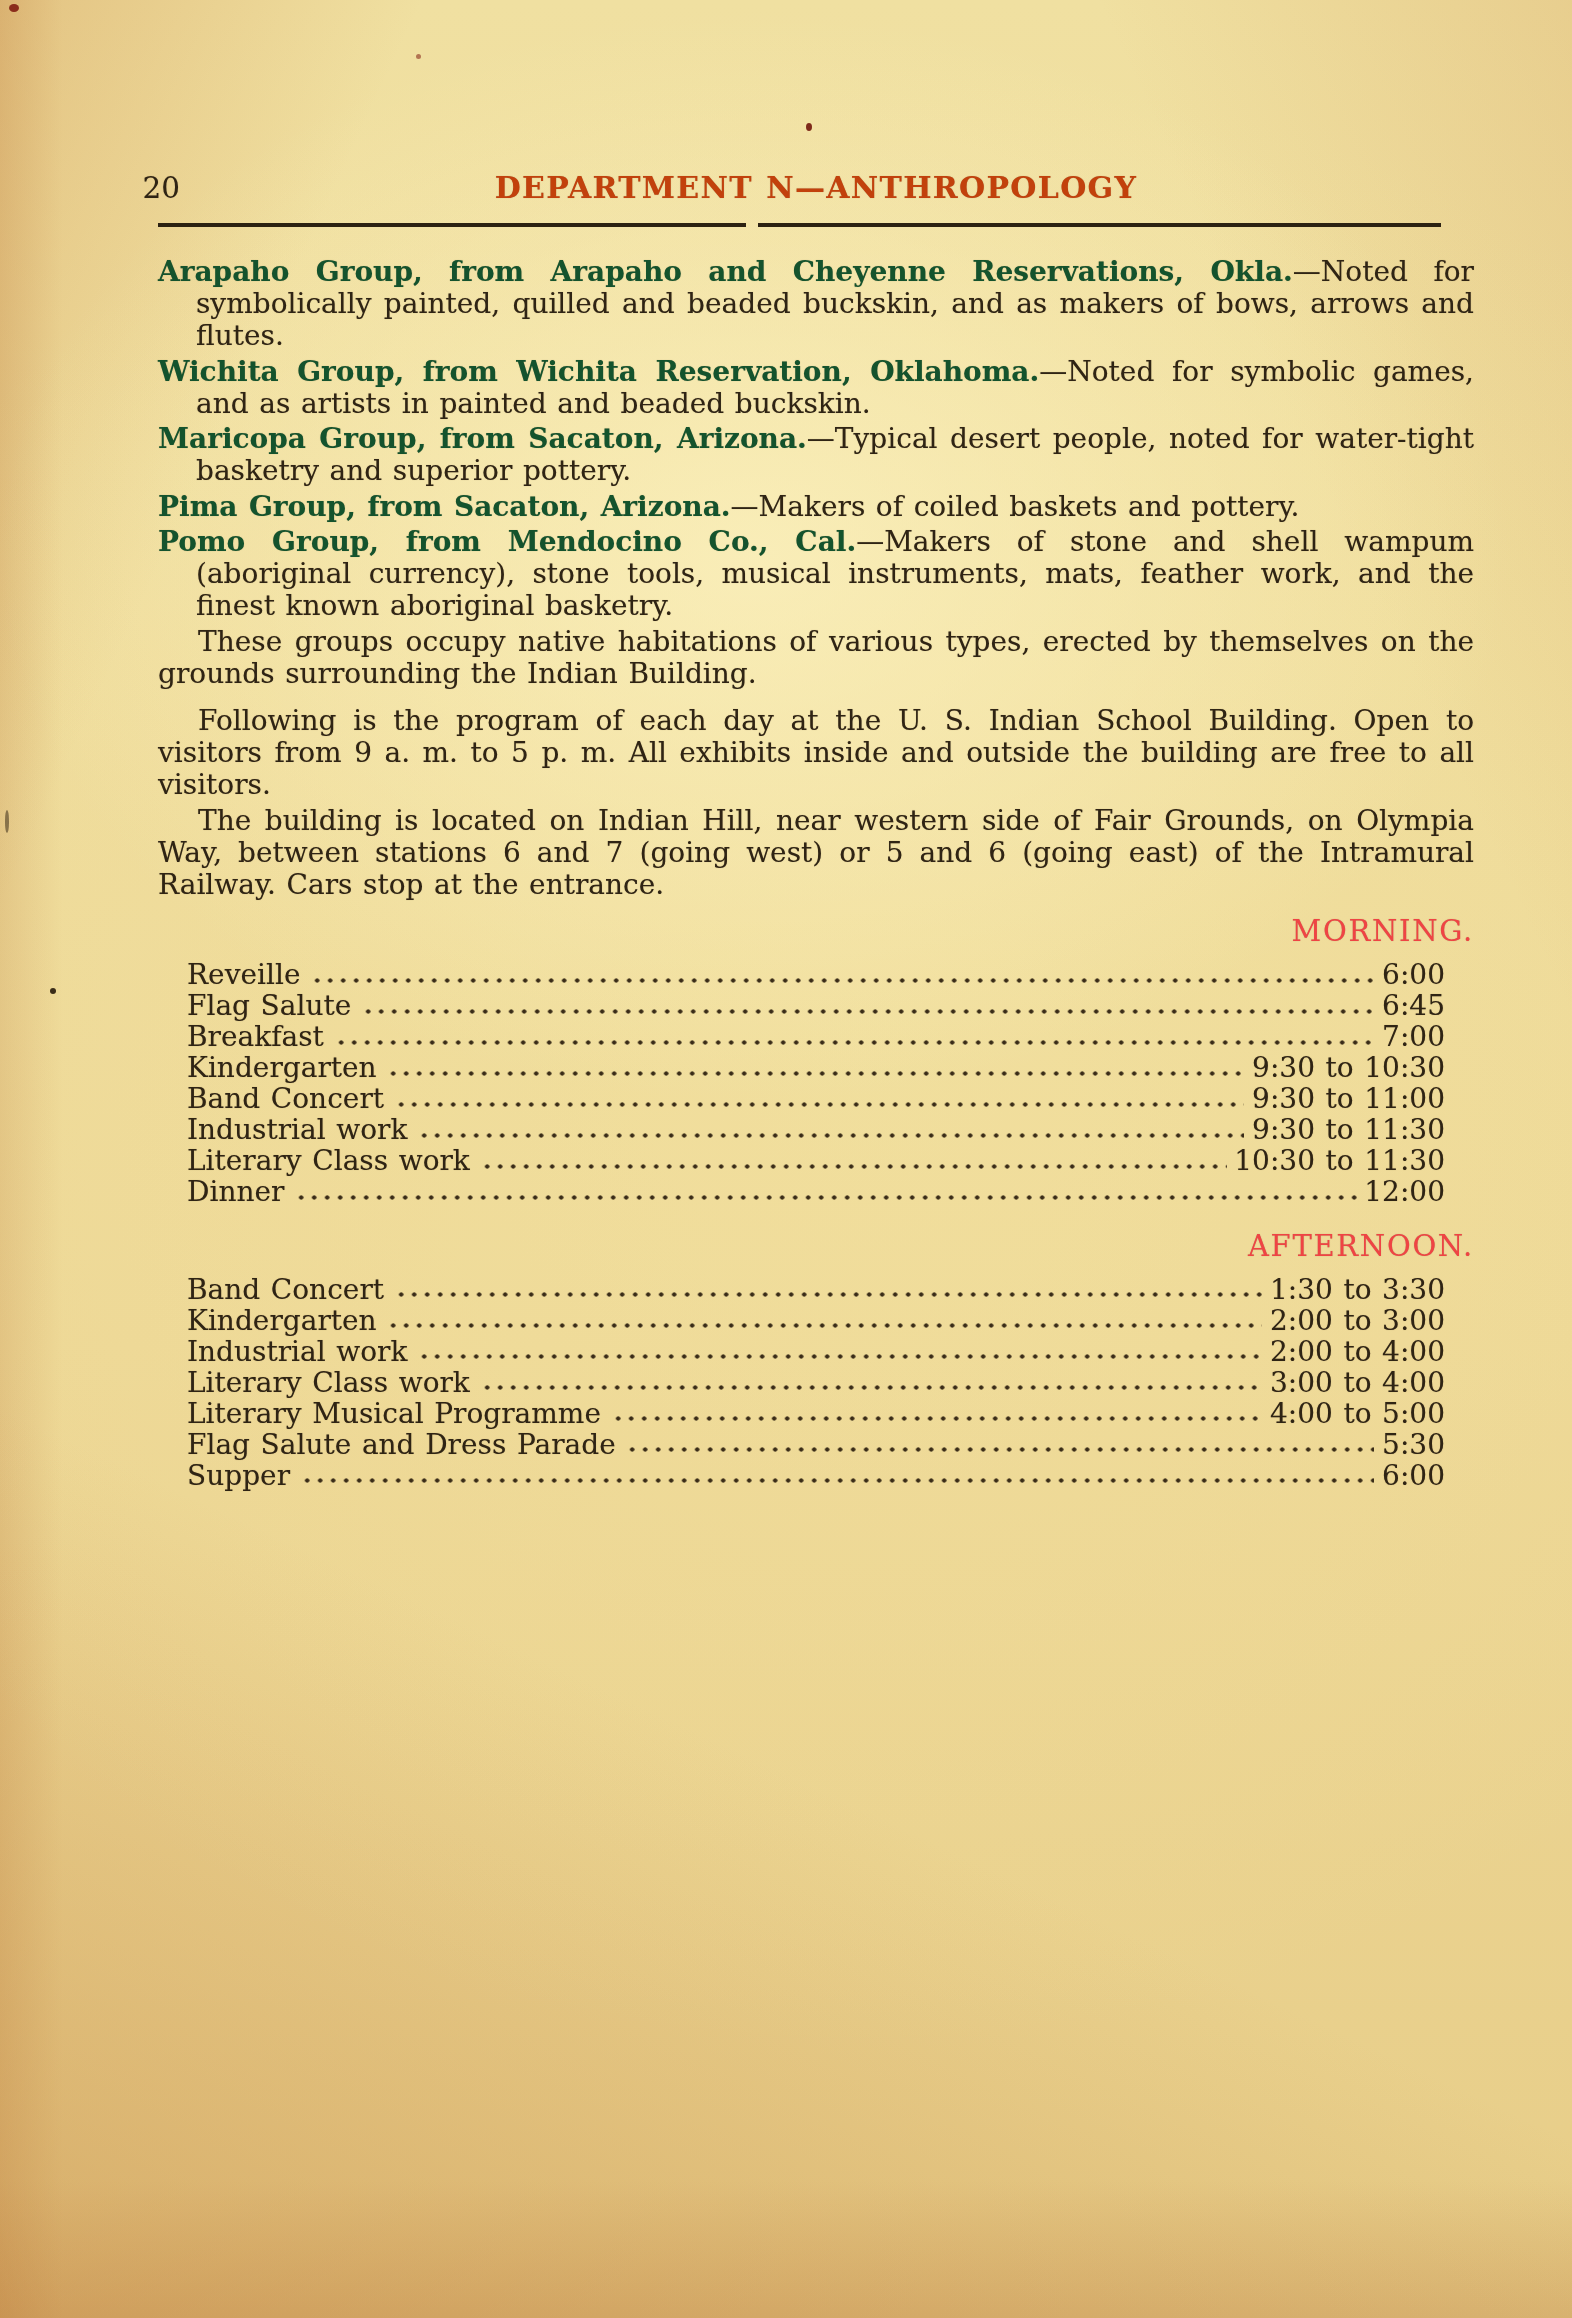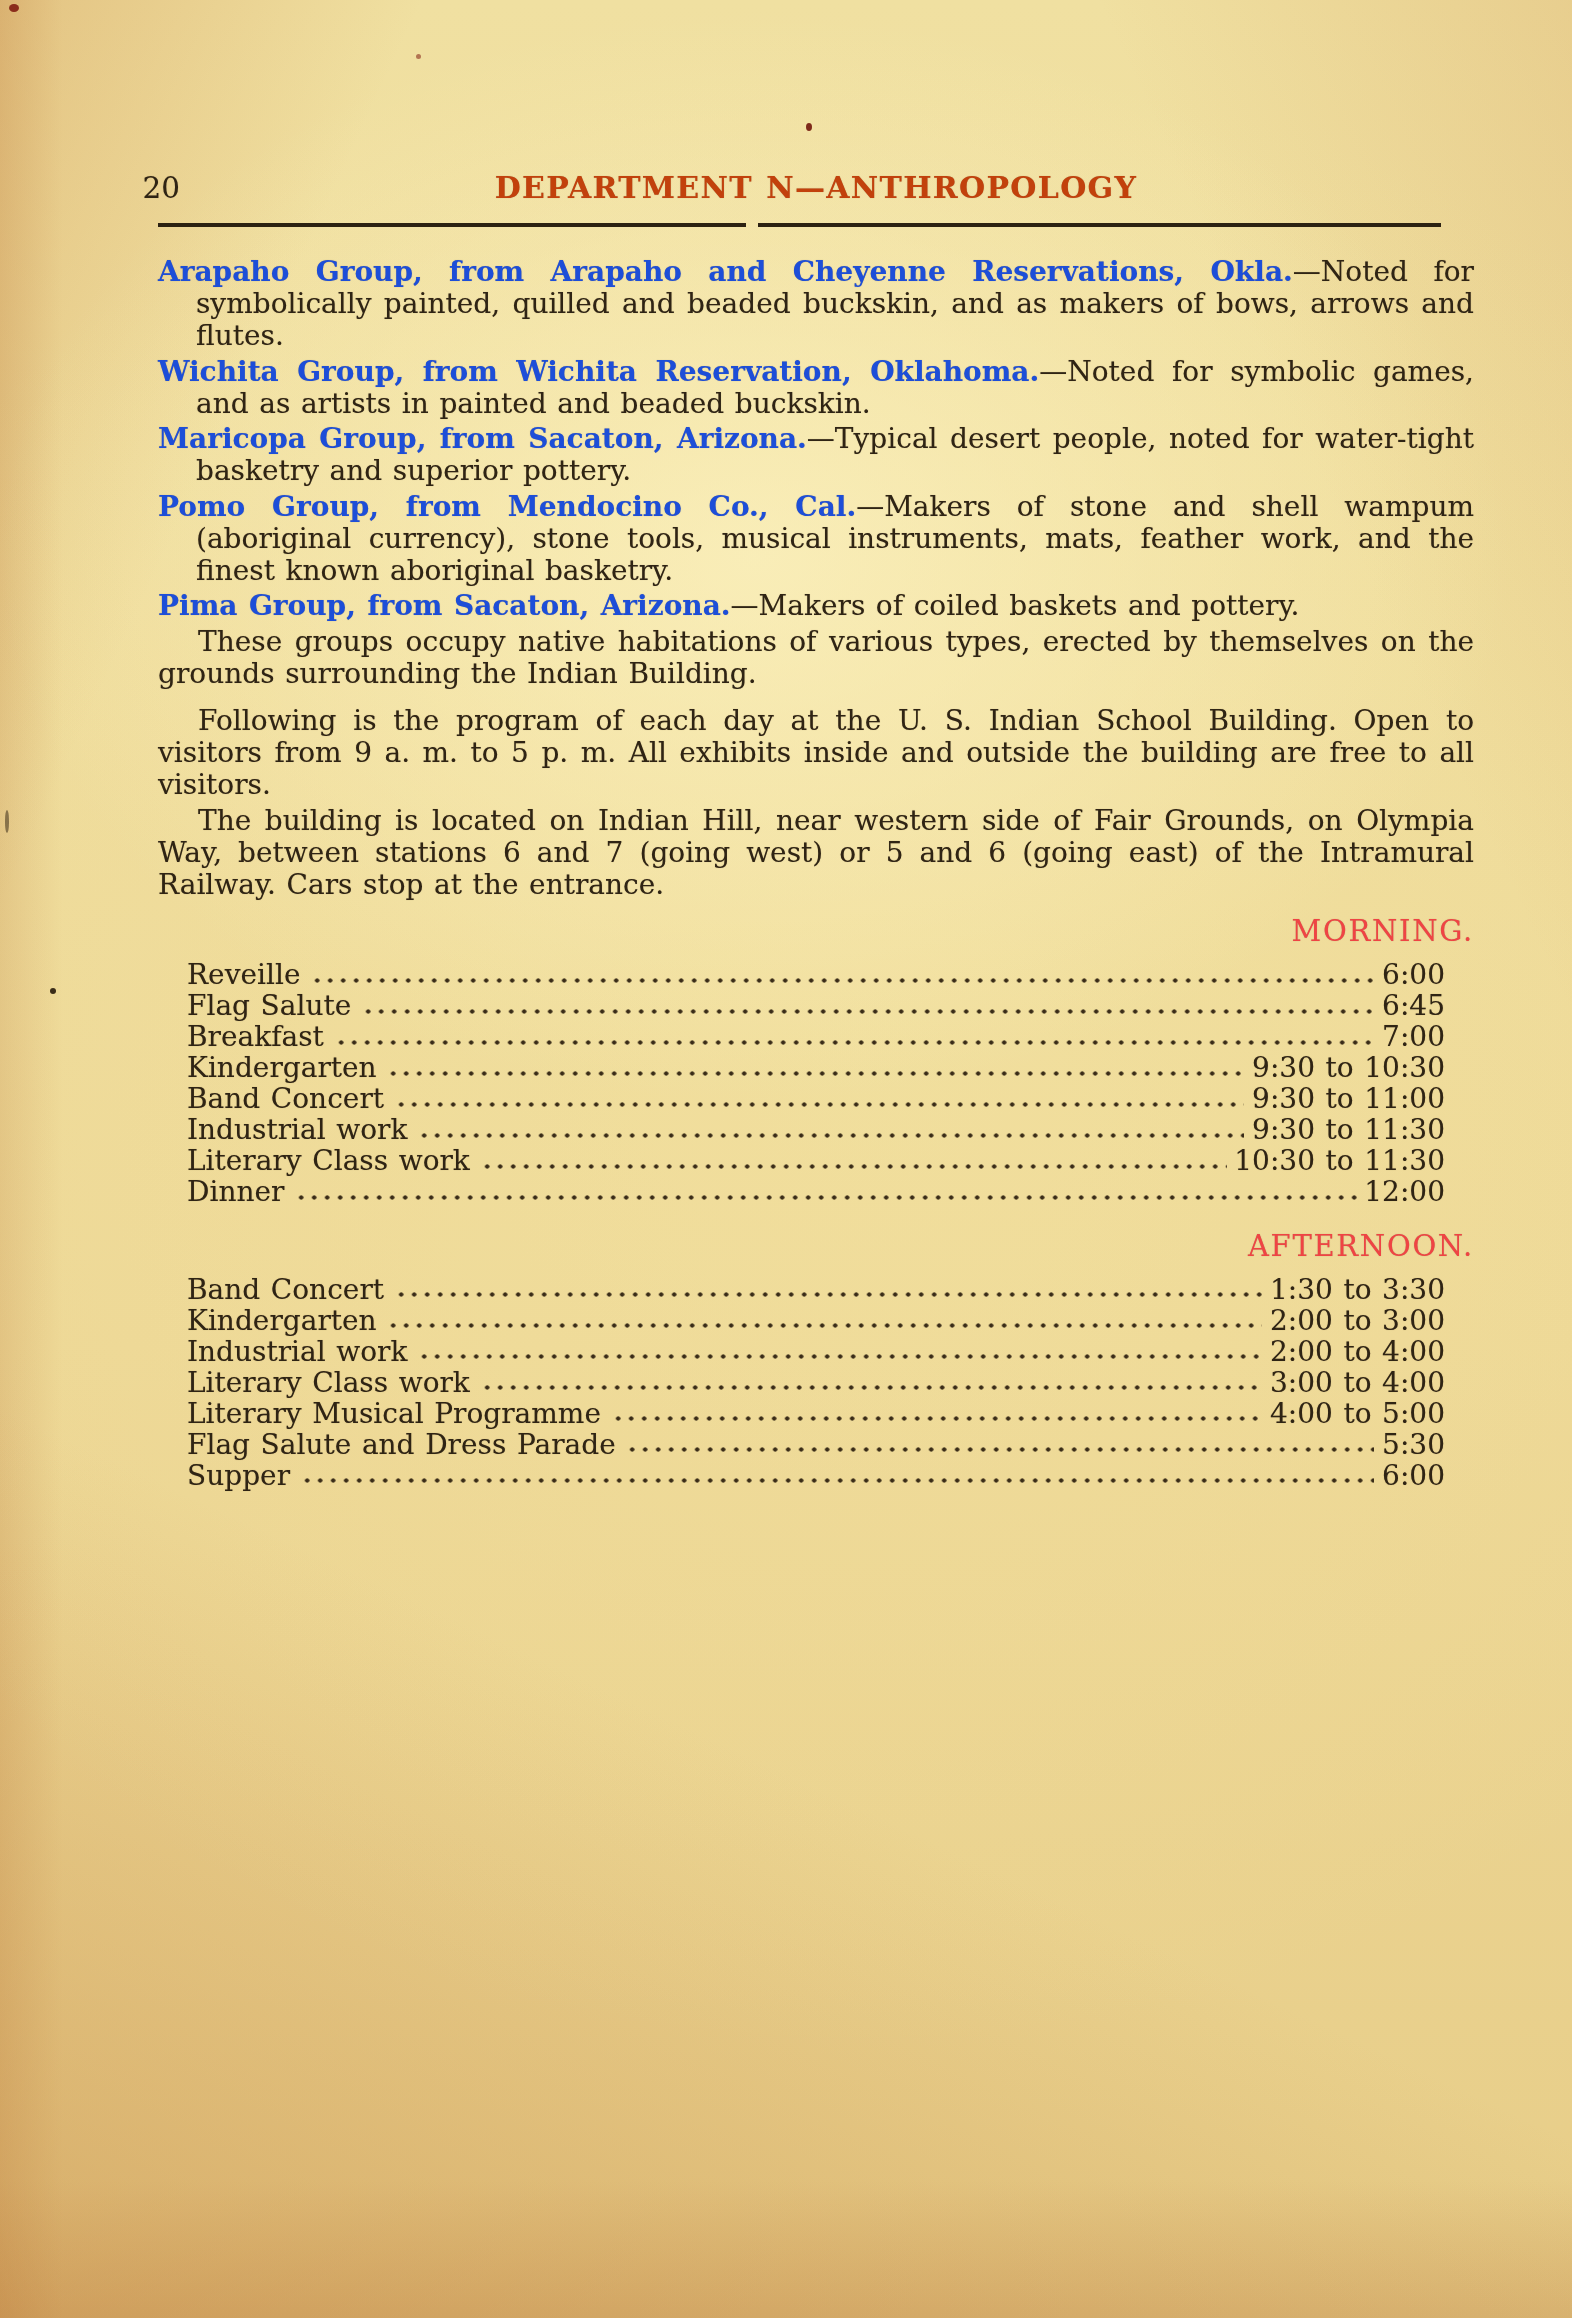--- a/index.html
+++ b/index.html
@@ -41,21 +41,21 @@
       #2c2212 0%, #2c2212 45.8%,
       rgba(44,34,18,0) 45.8%, rgba(44,34,18,0) 46.8%,
       #2c2212 46.8%, #2c2212 100%);
   }
   .groups { margin-top: 29.5px; }
   .group-para {
     text-align: justify;
     padding-left: 38px; text-indent: -38px;
     margin: 0 0 3.5px 0;
   }
-  .group-para b { color: #1d4ed8; }
+  .group-para b { color: #14532d; }
   .body-para { text-align: justify; text-indent: 40px; margin: 0; }
   .para-these { margin-top: 1.7px; }
   .para-following { margin-top: 15.6px; }
   .para-building { margin-top: 4px; }
   .section-heading {
     text-align: right; font-size: 29px; letter-spacing: 1.7px; color: #ef4444;
   }
   .heading-morning { margin-top: 14px; }
   .heading-afternoon { margin-top: 22.5px; }
   .schedule { margin-top: 12px; padding: 0 29px 0 29px; }
@@ -86,22 +86,22 @@
   <div class="header-row">
     <span class="page-number">20</span>
     <div class="page-title">DEPARTMENT N—ANTHROPOLOGY</div>
   </div>
   <div class="header-rule"></div>
 
   <div class="groups">
     <p class="group-para"><b>Arapaho Group, from Arapaho and Cheyenne Reservations, Okla.</b><span>—Noted for symbolically painted, quilled and beaded buckskin, and as makers of bows, arrows and flutes.</span></p>
     <p class="group-para"><b>Wichita Group, from Wichita Reservation, Oklahoma.</b><span>—Noted for symbolic games, and as artists in painted and beaded buckskin.</span></p>
     <p class="group-para"><b>Maricopa Group, from Sacaton, Arizona.</b><span>—Typical desert people, noted for water-tight basketry and superior pottery.</span></p>
+    <p class="group-para"><b>Pima Group, from Sacaton, Arizona.</b><span>—Makers of coiled baskets and pottery.</span></p>
     <p class="group-para"><b>Pomo Group, from Mendocino Co., Cal.</b><span>—Makers of stone and shell wampum (aboriginal currency), stone tools, musical instruments, mats, feather work, and the finest known aboriginal basketry.</span></p>
-    <p class="group-para"><b>Pima Group, from Sacaton, Arizona.</b><span>—Makers of coiled baskets and pottery.</span></p>
   </div>
 
   <p class="body-para para-these">These groups occupy native habitations of various types, erected by themselves on the grounds surrounding the Indian Building.</p>
   <p class="body-para para-following">Following is the program of each day at the U. S. Indian School Building. Open to visitors from 9 a. m. to 5 p. m. All exhibits inside and outside the building are free to all visitors.</p>
   <p class="body-para para-building">The building is located on Indian Hill, near western side of Fair Grounds, on Olympia Way, between stations 6 and 7 (going west) or 5 and 6 (going east) of the Intramural Railway. Cars stop at the entrance.</p>
 
   <div class="section-heading heading-morning">MORNING.</div>
 
   <div class="schedule">
     <div class="sched-row">

